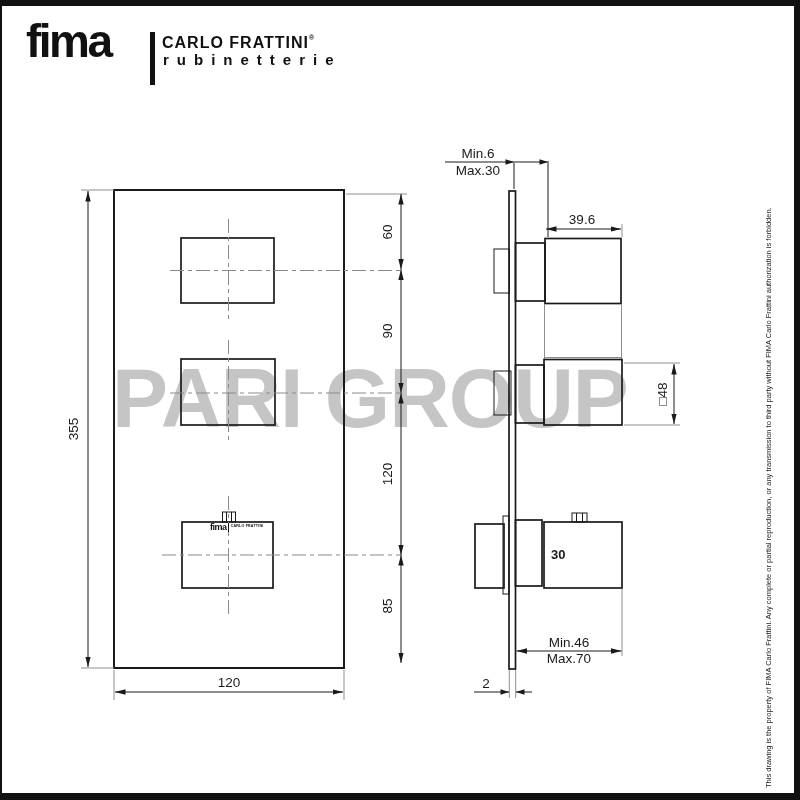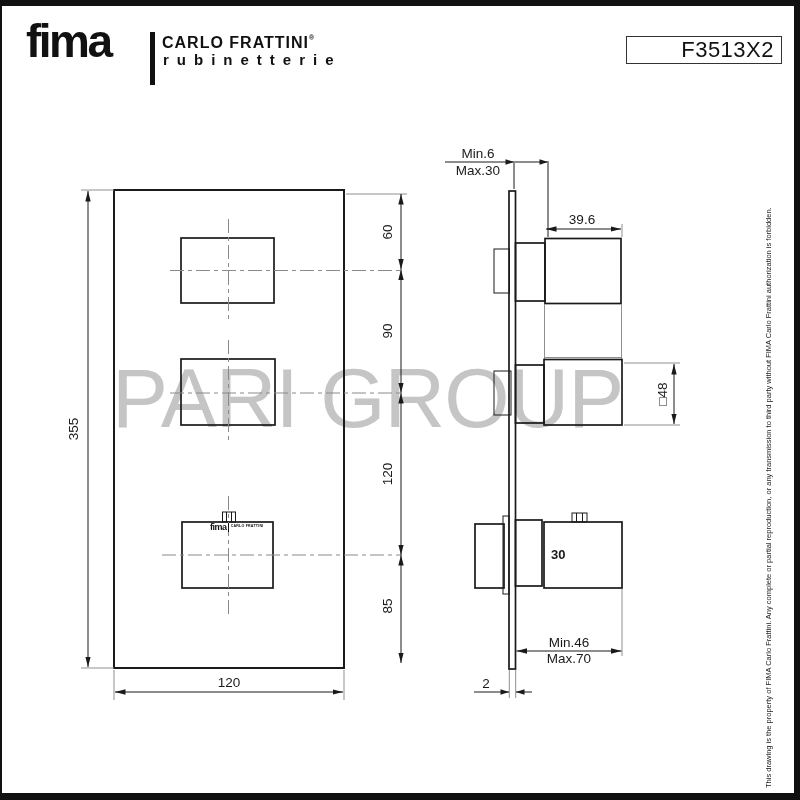--- a/index.html
+++ b/index.html
@@ -16,21 +16,21 @@
   .brand-bar{position:absolute;left:148px;top:26px;width:4.5px;height:53px;background:#111;}
   .brand-sub{position:absolute;left:160px;top:28px;font-size:16px;font-weight:700;
     letter-spacing:1px;color:#111;white-space:nowrap;}
   .brand-reg{font-size:7px;vertical-align:top;}
   .brand-tagline{position:absolute;left:161px;top:45px;font-size:15px;font-weight:700;
     letter-spacing:8px;color:#111;white-space:nowrap;}
   .code-box{position:absolute;left:624px;top:30px;width:156px;height:28px;
     border:1.5px solid #333;box-sizing:border-box;display:flex;align-items:center;
     justify-content:flex-end;padding-right:7px;font-size:22px;color:#111;letter-spacing:0.5px;}
   
-  .watermark{position:absolute;left:110px;top:350px;font-size:84px;font-weight:400;
+  .watermark{position:absolute;left:110px;top:350px;font-size:84px;font-weight:700;
     letter-spacing:-1px;color:#c5c5c5;z-index:1;white-space:nowrap;line-height:1;}
   
   svg.drawing{position:absolute;left:0;top:0;z-index:2;}
   .outline{fill:none;stroke:#1a1a1a;stroke-width:1.7px;}
   .outline-thick{fill:none;stroke:#1a1a1a;stroke-width:2px;}
   .thin{fill:none;stroke:#1a1a1a;stroke-width:1px;}
   .ext{fill:none;stroke:#8f8f8f;stroke-width:1px;}
   .cline{fill:none;stroke:#8a8a8a;stroke-width:1px;stroke-dasharray:14 4 4 4;}
   .dimtxt{font-family:"Liberation Sans",sans-serif;font-size:13.5px;fill:#1a1a1a;}
   .dimtxt-b{font-family:"Liberation Sans",sans-serif;font-size:13px;font-weight:700;fill:#1a1a1a;}
@@ -46,23 +46,20 @@
 </style>
 </head>
 <body>
 
 <div id="page">
 
   <div class="brand-word">fima</div>
   <div class="brand-bar"></div>
   <div class="brand-sub"><span>CARLO FRATTINI</span><span class="brand-reg">®</span></div>
   <div class="brand-tagline">rubinetterie</div>
-  <div class="code-box">
-      <span>F3513X2</span>
-    </div>
 
   <div class="watermark">PARI GROUP</div>
 
   <svg class="drawing" width="800" height="800" viewBox="0 0 800 800">
     <defs>
       <marker id="arrE" markerUnits="userSpaceOnUse" markerWidth="12" markerHeight="8" refX="10.5" refY="3.5" orient="auto">
         <path d="M0,0.8 L10.5,3.5 L0,6.2 Z" fill="#1a1a1a"></path>
       </marker>
       <marker id="arrS" markerUnits="userSpaceOnUse" markerWidth="12" markerHeight="8" refX="10.5" refY="3.5" orient="auto-start-reverse">
         <path d="M0,0.8 L10.5,3.5 L0,6.2 Z" fill="#1a1a1a"></path>

